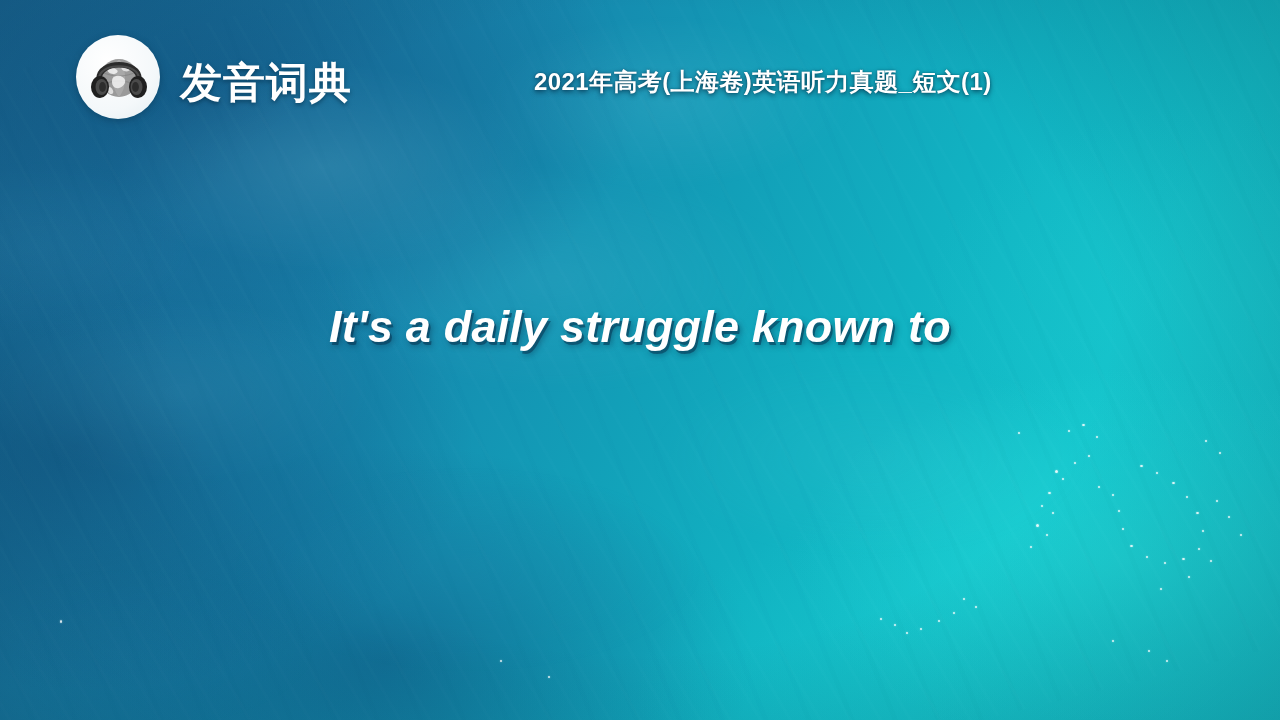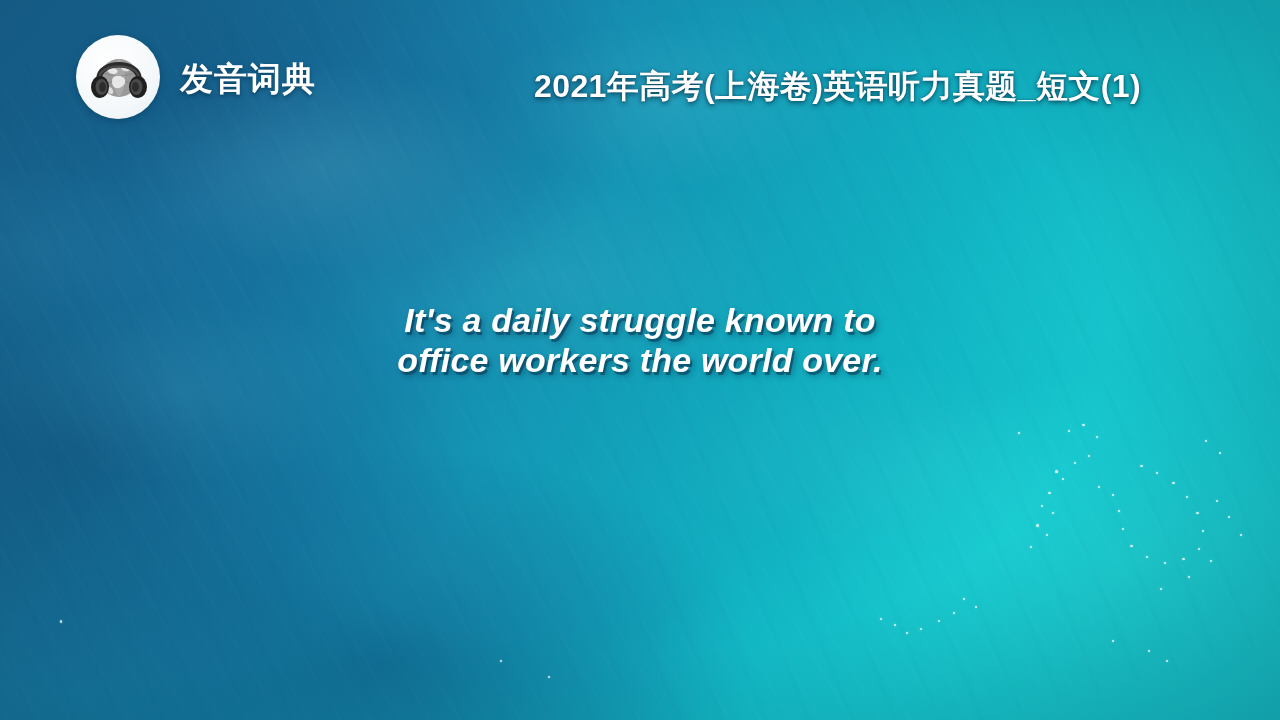--- a/index.html
+++ b/index.html
@@ -109,50 +109,50 @@
     display: flex;
     align-items: center;
     justify-content: center;
   }
   .logo-badge svg { display: block; }
 
   .brand-name {
     position: absolute;
     left: 180px;
     top: 62px;
-    font-size: 33px;
+    font-size: 42px;
     font-weight: 700;
     color: #ffffff;
     letter-spacing: 1px;
     line-height: 1;
     text-shadow: 0 2px 4px rgba(2,36,60,0.55);
     white-space: nowrap;
   }
 
   .episode-title {
     position: absolute;
     left: 534px;
     top: 70px;
-    font-size: 32px;
+    font-size: 24px;
     font-weight: 700;
     color: #ffffff;
     letter-spacing: 0.4px;
     line-height: 1;
     white-space: nowrap;
     text-shadow: 0 2px 5px rgba(2,36,60,0.70), 0 0 2px rgba(2,36,60,0.45);
   }
 
   
   .subtitle-en {
     position: absolute;
     left: 0;
     right: 0;
     top: 300px;
     text-align: center;
-    font-size: 34px;
+    font-size: 45px;
     font-weight: 700;
     font-style: italic;
     color: #ffffff;
     line-height: 1.18;
     letter-spacing: 0.2px;
     text-shadow:
       2px 3px 0 rgba(8,52,82,0.55),
       3px 4px 6px rgba(6,44,72,0.45);
   }
   .subtitle-en .line { display: block; white-space: nowrap; }
@@ -273,17 +273,16 @@
       <ellipse cx="49.5" cy="42" rx="3.4" ry="5" fill="#2c2c2c"></ellipse>
     </svg>
   </div>
 
   <div class="brand-name">发音词典</div>
 
   <div class="episode-title">2021年高考(上海卷)英语听力真题_短文(1)</div>
 
   <div class="subtitle-en">
     <span class="line">It's a daily struggle known to</span>
-    <span class="line">office workers the world over.</span>
   </div>
 
 
 </div>
 
 </body></html>

